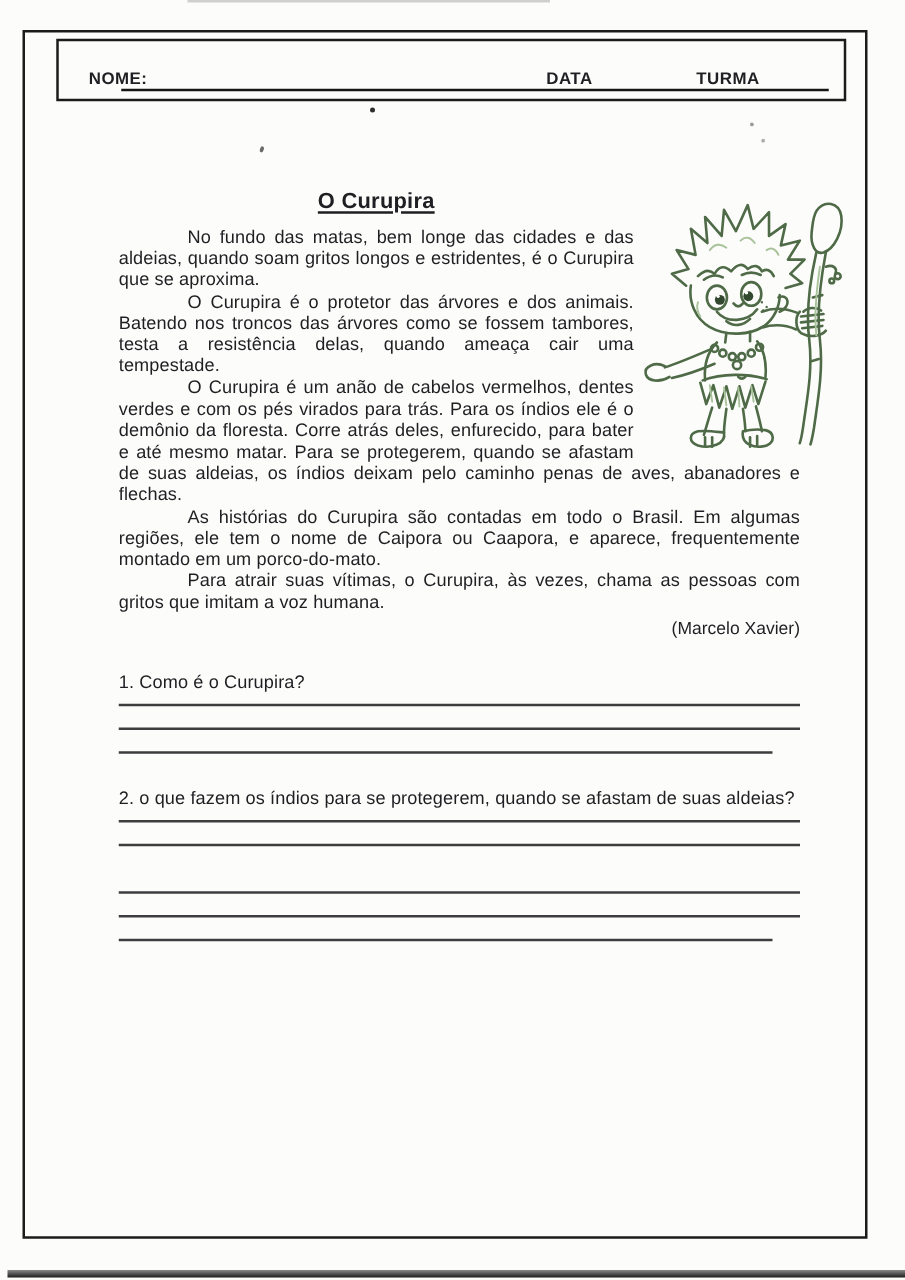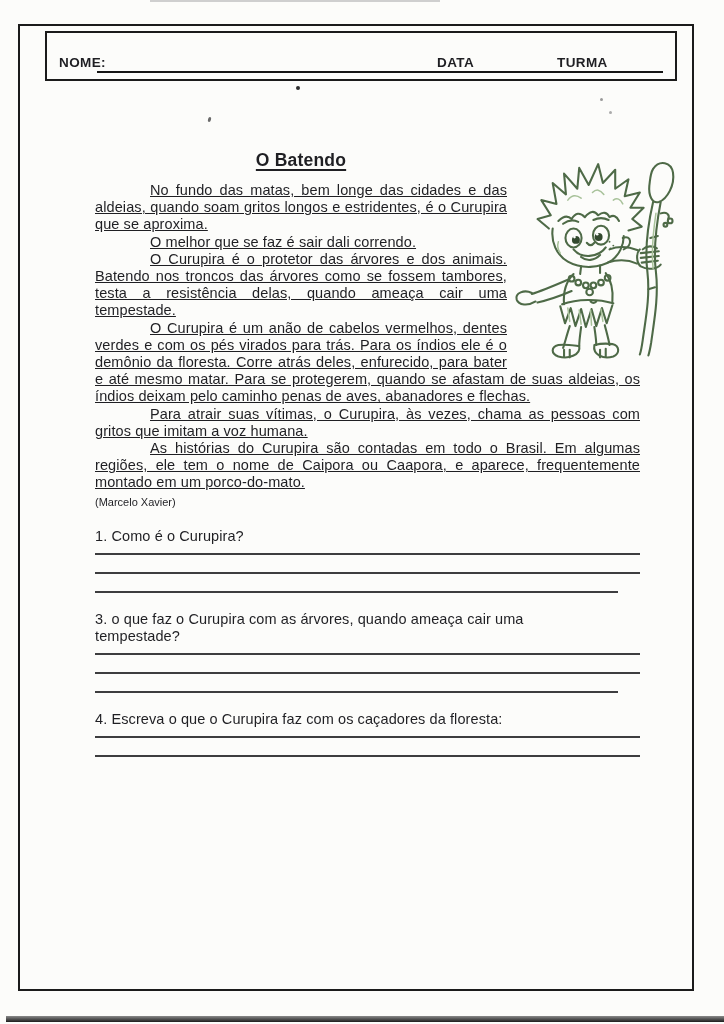--- a/index.html
+++ b/index.html
@@ -10,42 +10,42 @@
   }
   
   .page-border{position:absolute;left:18px;top:24px;width:676px;height:967px;
     border:2px solid #1b1b1b;box-sizing:border-box;}
   .header-box{position:absolute;left:45px;top:31px;width:632px;height:50px;
     border:2px solid #1b1b1b;box-sizing:border-box;background:#fcfcfa;}
   .header-rule{position:absolute;left:50px;right:12px;bottom:6px;height:0;
     border-top:2px solid #151515;}
   .hdr-label{position:absolute;bottom:9px;font-size:13.5px;font-weight:700;
     letter-spacing:.4px;}
-  .hdr-name{left:12px;}
+  .hdr-name{left:24px;}
   .hdr-data{left:390px;}
   .hdr-turma{left:510px;margin-top:37px;}
   .top-scuff{position:absolute;left:150px;top:0;width:290px;height:2px;background:#cfcfcf;}
   .speck{position:absolute;border-radius:50%;}
   .speck.a{left:296px;top:86px;width:4px;height:4px;background:#2e2e2e;}
   .speck.b{left:208px;top:117px;width:3px;height:5px;background:#6a6a6a;transform:rotate(18deg);}
   .speck.c{left:600px;top:98px;width:3px;height:3px;background:#9a9a9a;}
   .speck.d{left:609px;top:111px;width:3px;height:3px;background:#ababab;}
   .bottom-edge{position:absolute;left:6px;top:1016px;width:718px;height:6px;
     background:linear-gradient(#8a8a8a,#1d1d1d);}
   
   .content{position:absolute;left:95px;top:150px;width:545px;}
   .doc-title{margin:0 0 11px;font-size:17.5px;font-weight:700;text-align:center;
     text-decoration:underline;text-decoration-thickness:2px;text-underline-offset:3px;
     letter-spacing:.2px;}
   .illu{float:right;width:133px;height:205px;position:relative;}
   .illu svg{position:absolute;left:4px;top:-5px;}
   .passage p{margin:0;text-indent:55px;text-align:justify;
-    font-size:14.5px;line-height:17.2px;letter-spacing:.1px;text-decoration:underline;}
-  .attribution{margin:2px 0 0;text-align:left;font-size:11px;line-height:16px;}
-  .question{margin-top:18px;}
+    font-size:14.5px;line-height:17.2px;letter-spacing:.1px;}
+  .attribution{margin:2px 0 0;text-align:right;font-size:14px;line-height:16px;}
+  .question{margin-top:28px;}
   .q-text{margin:0;font-size:14.5px;line-height:17px;letter-spacing:.1px;}
   .q-text.justify{text-align:justify;}
   .q-text.narrow{max-width:505px;}
   .answers .answer-line{height:17px;border-bottom:2px solid #3d3d3f;}
   .answers .answer-line:first-child{height:8px;}
   .answers .answer-line.short{width:96%;}
 </style>
 </head>
 <body>
 
@@ -155,57 +155,55 @@
           <path d="M50,100 Q48,106 52,112"></path>
           <path d="M153,70 C150,90 148,110 150,128"></path>
           <path d="M60,170 L62,184"></path>
             <path d="M72,172 L74,187"></path>
           <path d="M84,172 L85,188"></path>
             <path d="M95,171 L97,184"></path>
         </g>
       </svg>
     </div>
 
-    <h1 class="doc-title">O Batendo</h1>
+    <h1 class="doc-title">O Curupira</h1>
 
     <div class="passage">
       <p>No fundo das matas, bem longe das cidades e das aldeias, quando soam gritos longos e estridentes, é o Curupira que se aproxima.</p>
-      <p>O melhor que se faz é sair dali correndo.</p>
       <p>O Curupira é o protetor das árvores e dos animais. Batendo nos troncos das árvores como se fossem tambores, testa a resistência delas, quando ameaça cair uma tempestade.</p>
       <p>O Curupira é um anão de cabelos vermelhos, dentes verdes e com os pés virados para trás. Para os índios ele é o demônio da floresta. Corre atrás deles, enfurecido, para bater e até mesmo matar. Para se protegerem, quando se afastam de suas aldeias, os índios deixam pelo caminho penas de aves, abanadores e flechas.</p>
+      <p>As histórias do Curupira são contadas em todo o Brasil. Em algumas regiões, ele tem o nome de Caipora ou Caapora, e aparece, frequentemente montado em um porco-do-mato.</p>
       <p>Para atrair suas vítimas, o Curupira, às vezes, chama as pessoas com gritos que imitam a voz humana.</p>
-      <p>As histórias do Curupira são contadas em todo o Brasil. Em algumas regiões, ele tem o nome de Caipora ou Caapora, e aparece, frequentemente montado em um porco-do-mato.</p>
     </div>
 
     <p class="attribution">(Marcelo Xavier)</p>
 
     <section class="question">
       <p class="q-text">1. Como é o Curupira?</p>
       <div class="answers">
         <div class="answer-line"></div>
         <div class="answer-line"></div>
         <div class="answer-line short"></div>
       </div>
     </section>
 
-
     <section class="question">
-      <p class="q-text narrow">3. o que faz o Curupira com as árvores, quando ameaça cair uma tempestade?</p>
+      <p class="q-text justify">2. o que fazem os índios para se protegerem, quando se afastam de suas aldeias?</p>
+      <div class="answers">
+        <div class="answer-line"></div>
+        <div class="answer-line"></div>
+      </div>
+    </section>
+
+    <section class="question">
       <div class="answers">
         <div class="answer-line"></div>
         <div class="answer-line"></div>
         <div class="answer-line short"></div>
       </div>
     </section>
 
-    <section class="question">
-      <p class="q-text">4. Escreva o que o Curupira faz com os caçadores da floresta:</p>
-      <div class="answers">
-        <div class="answer-line"></div>
-        <div class="answer-line"></div>
-      </div>
-    </section>
 
 
   </div>
 
   <div class="bottom-edge"></div>
 </div>
 
 </body></html>

